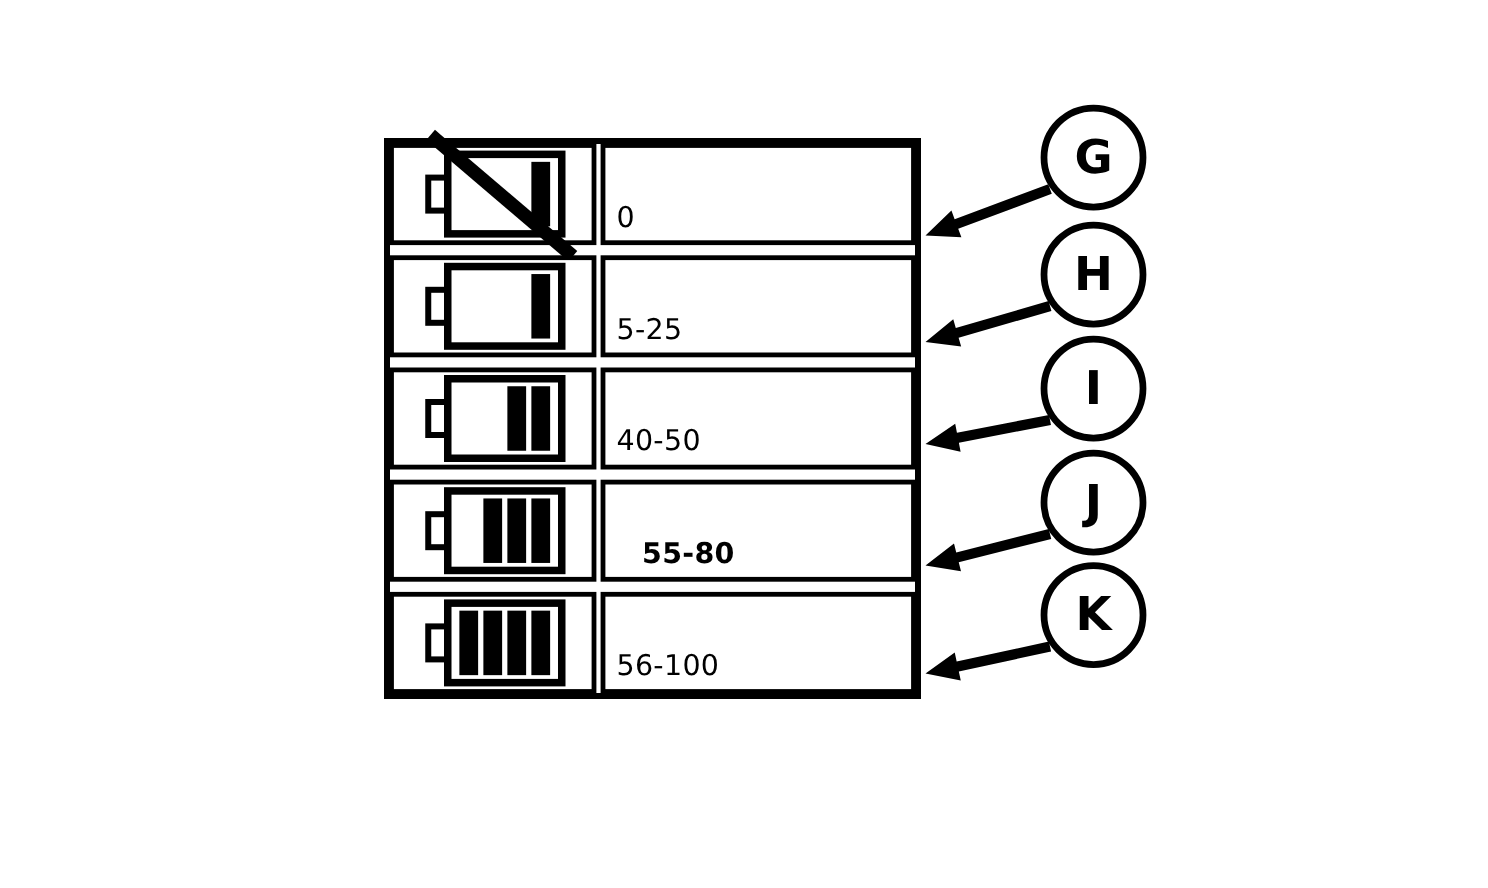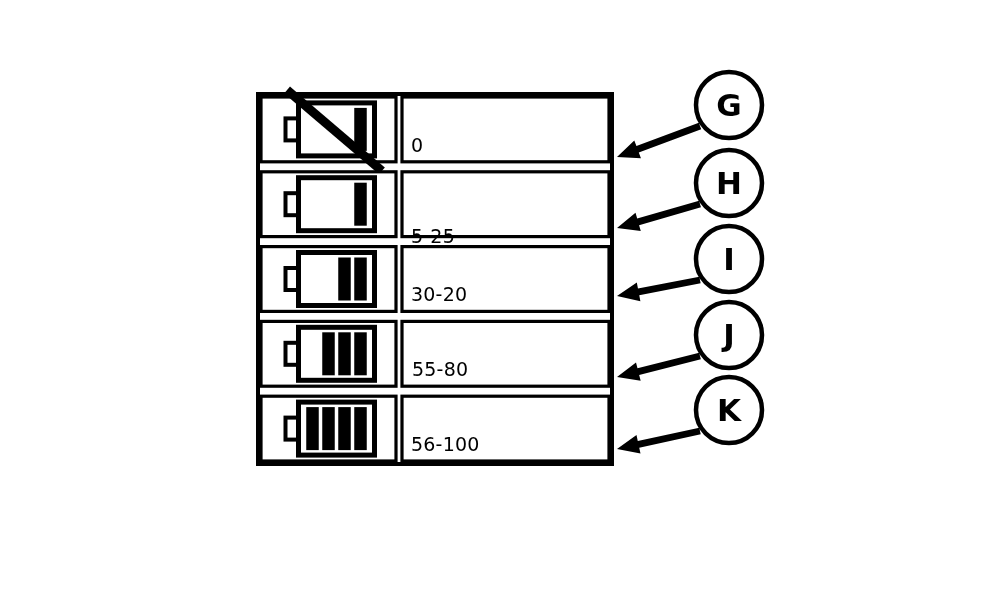--- a/index.html
+++ b/index.html
@@ -122,23 +122,23 @@
         <polygon points="699.17,352.70 637.49,368.31 636.00,362.39 617.00,377.00 640.66,380.81 639.16,374.90 700.83,359.30" fill="#000000" stroke="none"></polygon>
         <circle cx="729" cy="335" r="33" fill="#ffffff" stroke="#000000" stroke-width="4.5"></circle>
       </g>
       <g>
         <polygon points="699.28,427.68 637.78,441.01 636.49,435.05 617.00,449.00 640.51,453.62 639.22,447.66 700.72,434.32" fill="#000000" stroke="none"></polygon>
         <circle cx="729" cy="410" r="33" fill="#ffffff" stroke="#000000" stroke-width="4.5"></circle>
       </g>
     </svg>
   <div id="text-layer">
       <div class="row-label" style="left: 411px; top: 135.856px;">0</div>
-      <div class="row-label" style="left: 411px; top: 210.656px; margin-top: 16px;">5-25</div>
-      <div class="row-label" style="left: 411px; top: 285.456px;">30-20</div>
-      <div class="row-label" style="left: 412px; top: 360.256px;">55-80</div>
+      <div class="row-label" style="left: 411px; top: 210.656px;">5-25</div>
+      <div class="row-label" style="left: 411px; top: 285.456px;">40-50</div>
+      <div class="row-label" style="left: 428px; top: 360.256px; font-weight: bold;">55-80</div>
       <div class="row-label" style="left: 411px; top: 435.056px;">56-100</div>
       <div class="callout-letter" style="left: 693px; top: 90px;">G</div>
       <div class="callout-letter" style="left: 693px; top: 168px;">H</div>
       <div class="callout-letter" style="left: 693px; top: 244px;">I</div>
       <div class="callout-letter" style="left: 693px; top: 320px;">J</div>
       <div class="callout-letter" style="left: 693px; top: 395px;">K</div>
     </div>
 </div>
 
 </body></html>

